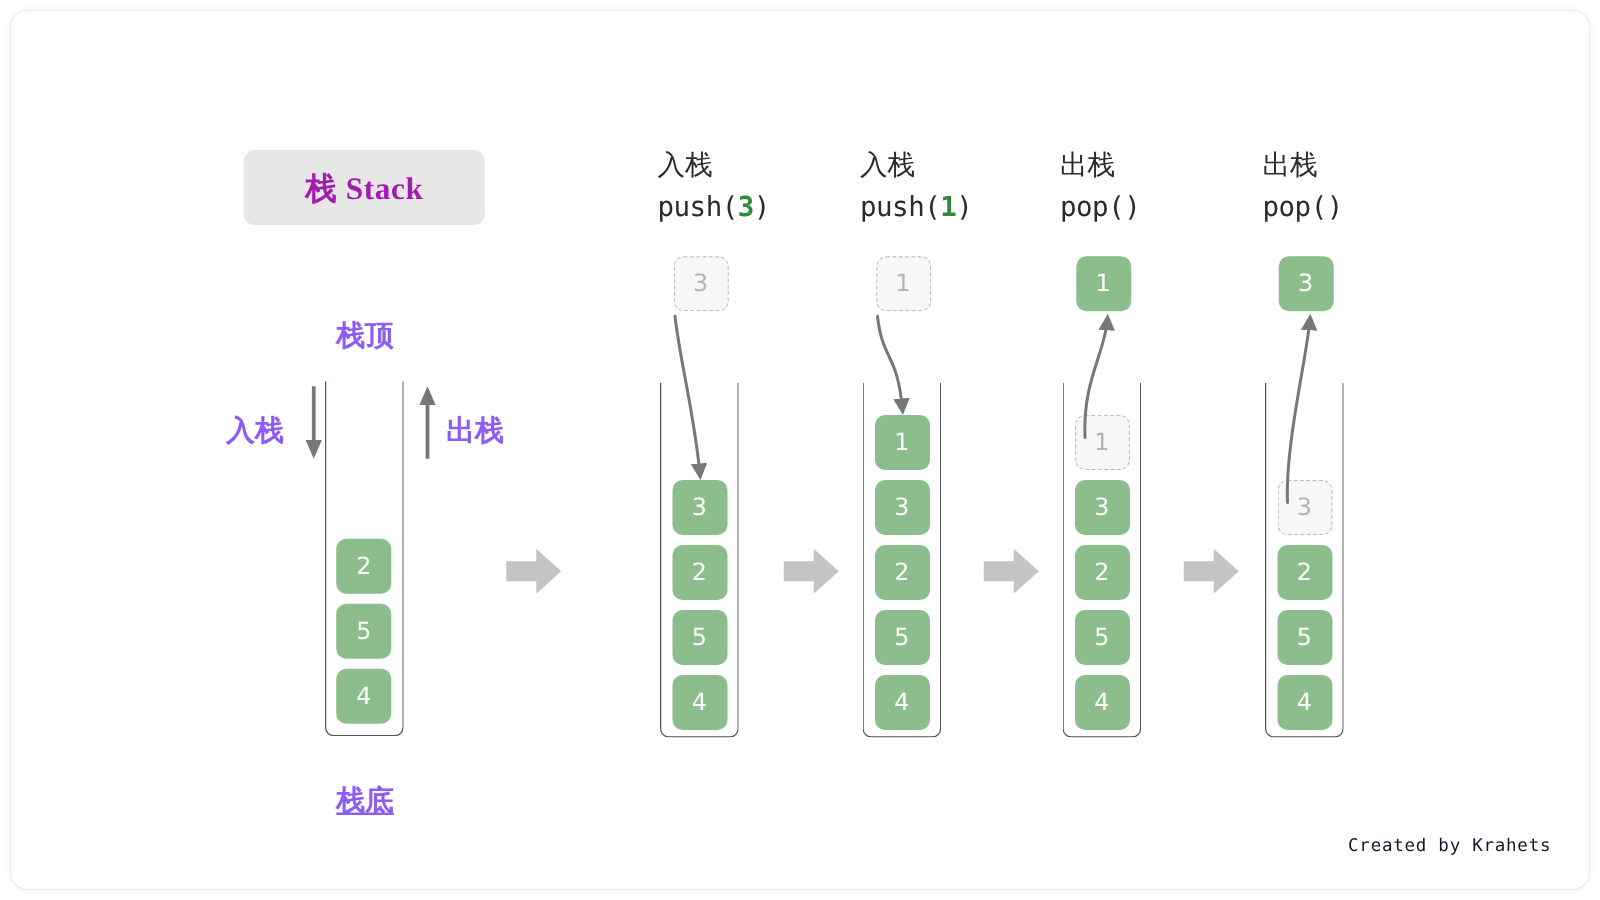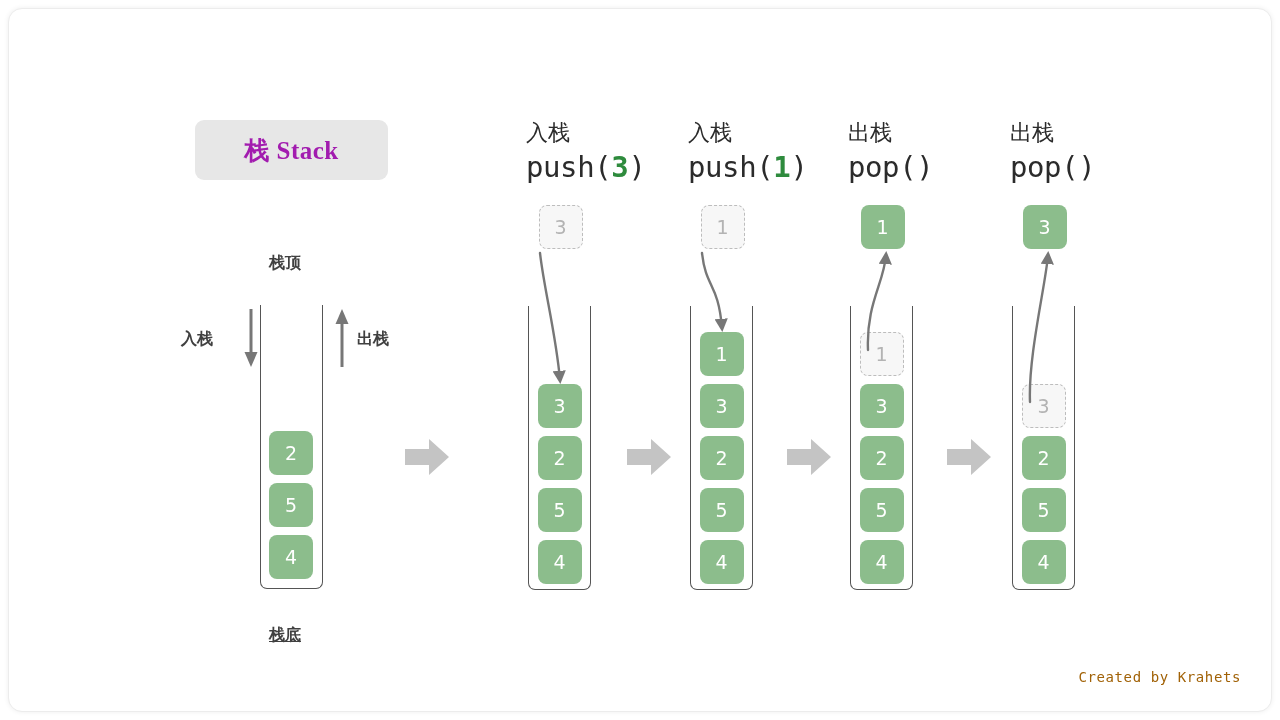--- a/index.html
+++ b/index.html
@@ -41,37 +41,37 @@
     font-weight: bold;
     color: #a21caf;
     letter-spacing: 0.5px;
     white-space: nowrap;
   }
 
   
   .cn-label {
     font-family: "DejaVu Sans", "Liberation Sans", sans-serif;
     font-weight: bold;
-    font-size: 16px;
-    color: #404040;
+    font-size: 23px;
+    color: #8b5cf6;
     white-space: nowrap;
   }
 
   
   .op-head { white-space: nowrap; }
   .op-head .cn {
     font-family: "DejaVu Sans", "Liberation Sans", sans-serif;
     font-size: 22px;
     color: #2b2b2b;
     line-height: 34px;
     display: block;
   }
   .op-head .code {
     font-family: "DejaVu Sans Mono", "Liberation Mono", monospace;
-    font-size: 29px;
+    font-size: 22px;
     color: #2b2b2b;
     line-height: 34px;
     display: block;
     letter-spacing: -0.4px;
   }
   .op-head .code .arg { color: #2e8b3d; font-weight: bold; }
 
   
   .stack-box {
     border: 1.6px solid #555555;
@@ -100,21 +100,21 @@
   }
 
   
   .flow-arrow { width: 44px; height: 38px; }
 
   
   #credit {
     right: 30px; bottom: 26px;
     font-family: "DejaVu Sans Mono", "Liberation Mono", monospace;
     font-size: 14px;
-    color: #a16207;
+    color: #0f172a;
     letter-spacing: 0.6px;
     white-space: nowrap;
   }
 
   svg { overflow: visible; display: block; }
 </style>
 </head>
 <body>
 
 <div id="card">

